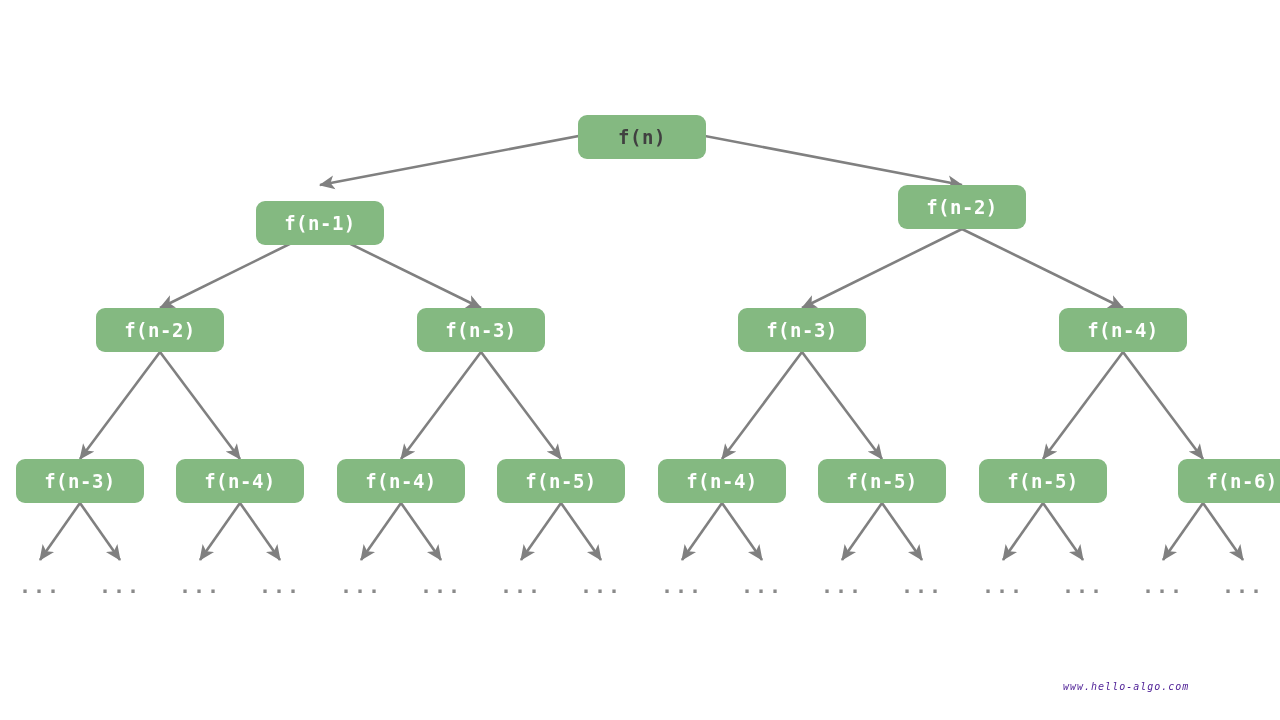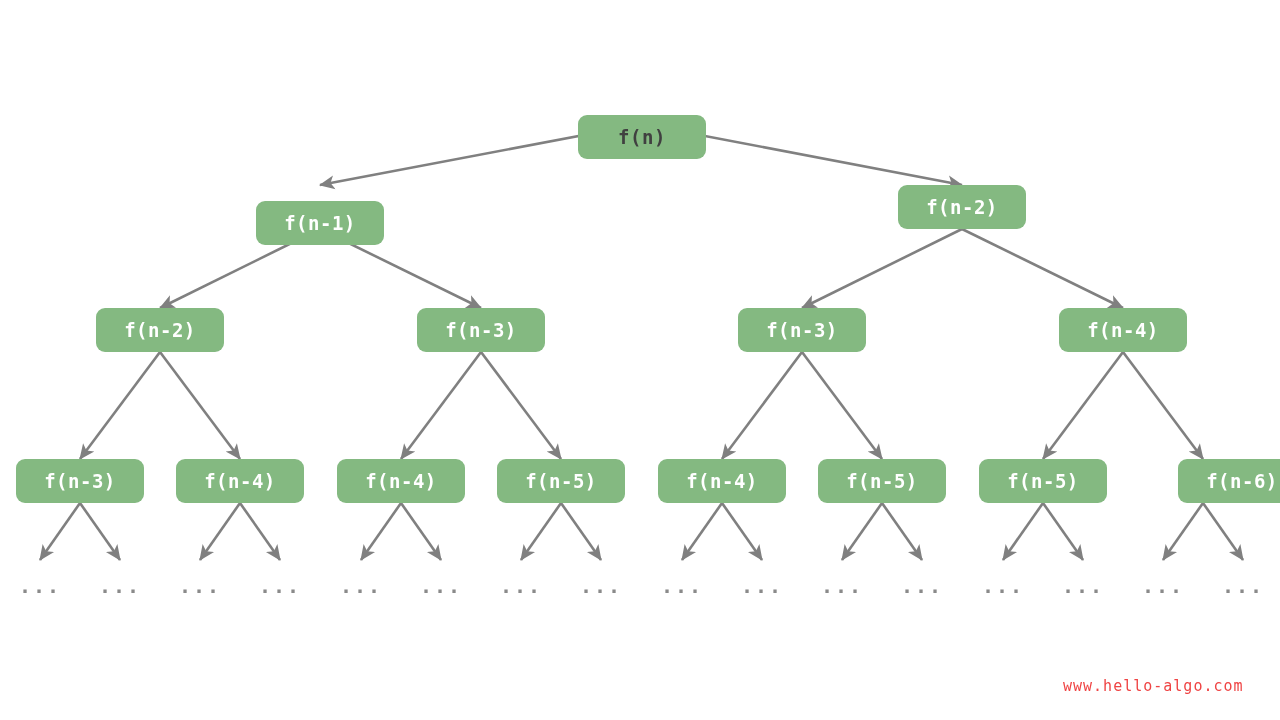--- a/index.html
+++ b/index.html
@@ -132,14 +132,14 @@
       <div class="ellipsis" style="left: 601px; top: 586px; color: rgb(138, 138, 138); font-size: 20px;">...</div>
       <div class="ellipsis" style="left: 682px; top: 586px; color: rgb(138, 138, 138); font-size: 20px;">...</div>
       <div class="ellipsis" style="left: 762px; top: 586px; color: rgb(138, 138, 138); font-size: 20px;">...</div>
       <div class="ellipsis" style="left: 842px; top: 586px; color: rgb(138, 138, 138); font-size: 20px;">...</div>
       <div class="ellipsis" style="left: 922px; top: 586px; color: rgb(138, 138, 138); font-size: 20px;">...</div>
       <div class="ellipsis" style="left: 1003px; top: 586px; color: rgb(138, 138, 138); font-size: 20px;">...</div>
       <div class="ellipsis" style="left: 1083px; top: 586px; color: rgb(138, 138, 138); font-size: 20px;">...</div>
       <div class="ellipsis" style="left: 1163px; top: 586px; color: rgb(138, 138, 138); font-size: 20px;">...</div>
       <div class="ellipsis" style="left: 1243px; top: 586px; color: rgb(138, 138, 138); font-size: 20px;">...</div>
     </div>
-  <div id="watermark" style="left: 1063px; top: 686px; transform: translateY(-50%); color: #ef4444; font-size: 15px;">www.hello-algo.com</div>
+  <div id="watermark" style="left: 1063px; top: 686px; transform: translateY(-50%); color: #4c1d95; font-size: 10px; font-style: italic;">www.hello-algo.com</div>
 </div>
 
 </body></html>

